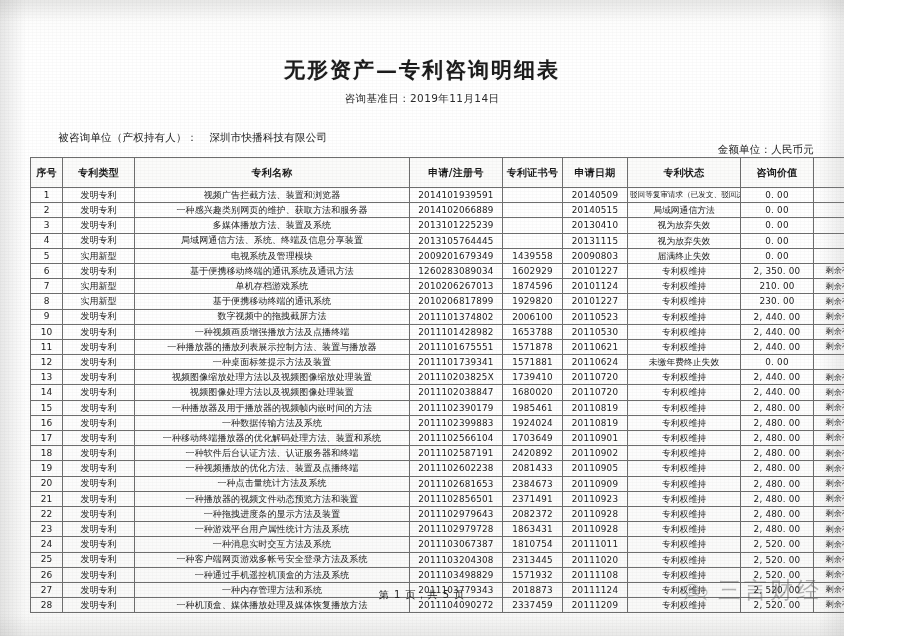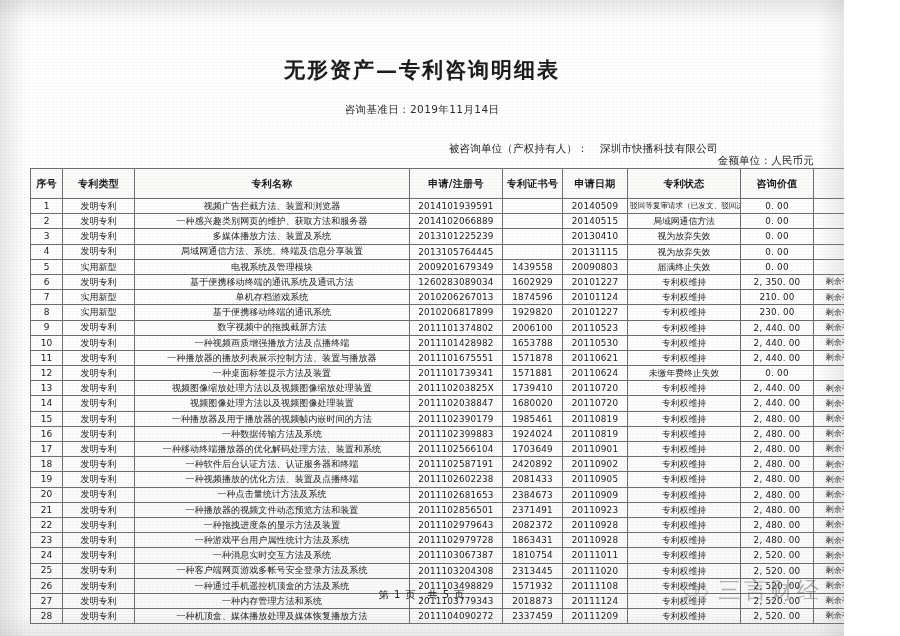--- a/index.html
+++ b/index.html
@@ -38,30 +38,30 @@
   .title-block { text-align: center; padding-top: 56px; }
   .doc-title {
     font-size: 21px;
     font-weight: bold;
     letter-spacing: 2px;
     color: #1b1b1b;
     font-family: "DejaVu Serif", "Liberation Serif", serif;
     text-shadow: 0 0 1px rgba(0,0,0,.25);
   }
   .doc-subtitle {
-    margin-top: 19px;
+    margin-top: 8px;
     font-size: 10.5px;
     color: #2a2a2a;
     letter-spacing: .4px;
   }
 
   
   .meta-row {
     display: flex;
-    justify-content: flex-end;
+    justify-content: space-between;
     align-items: flex-end;
     margin-top: 13px;
     font-size: 10.5px;
     color: #1d1d1d;
     letter-spacing: .2px;
   }
   .meta-left { white-space: pre; }
   .meta-left .meta-value { margin-left: 12px; }
   .meta-right { white-space: pre; }
 

